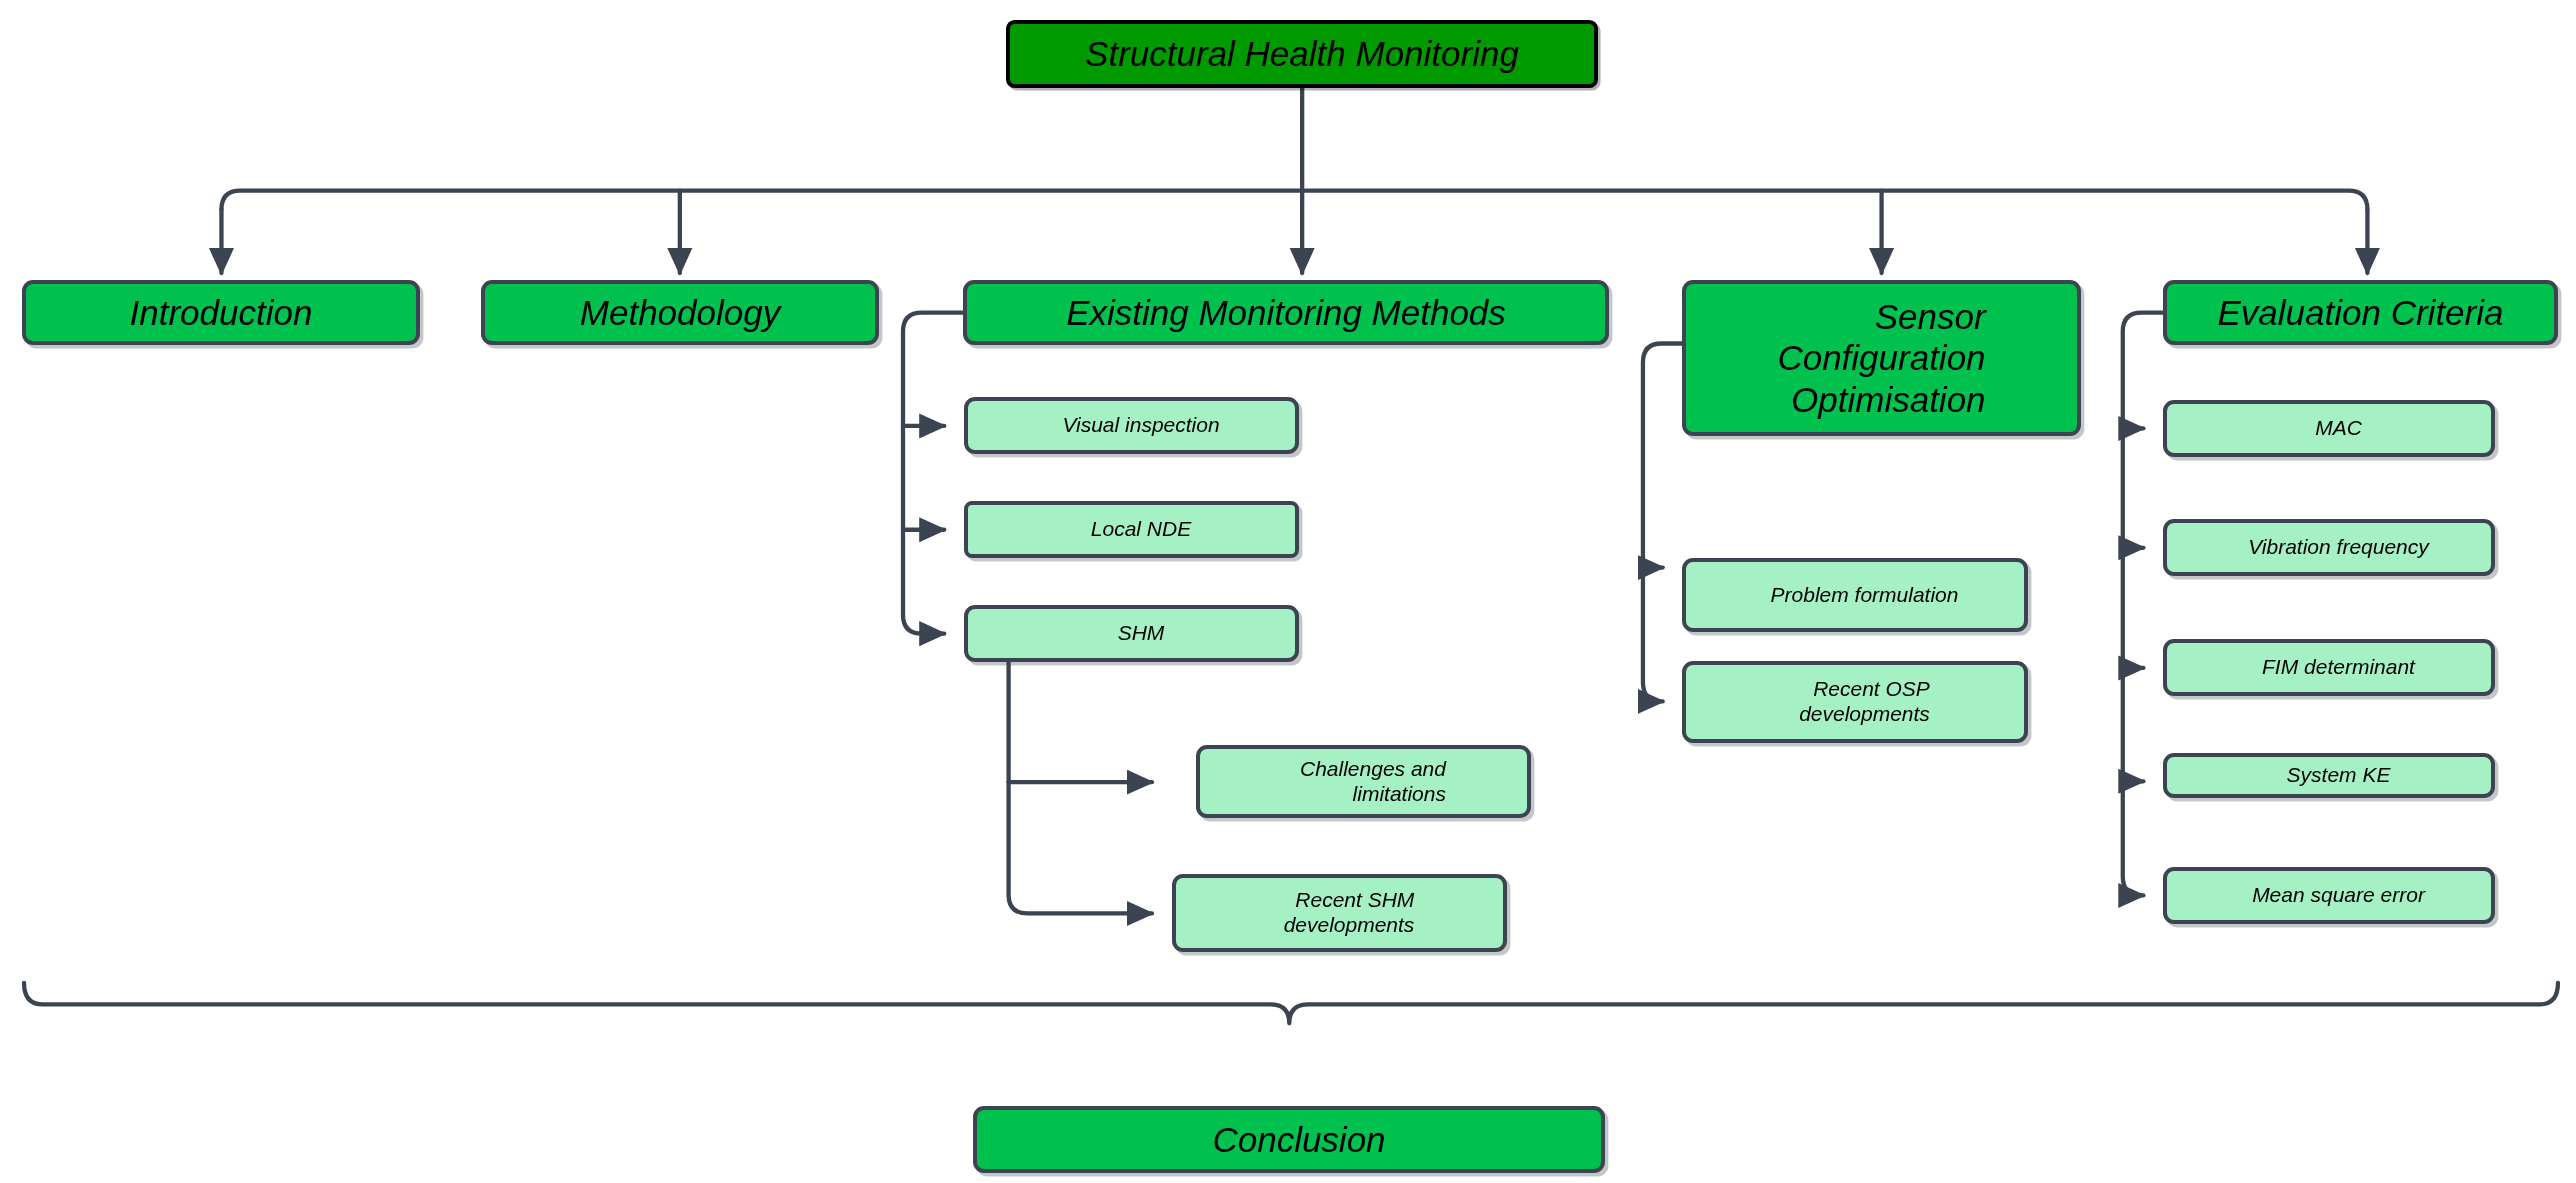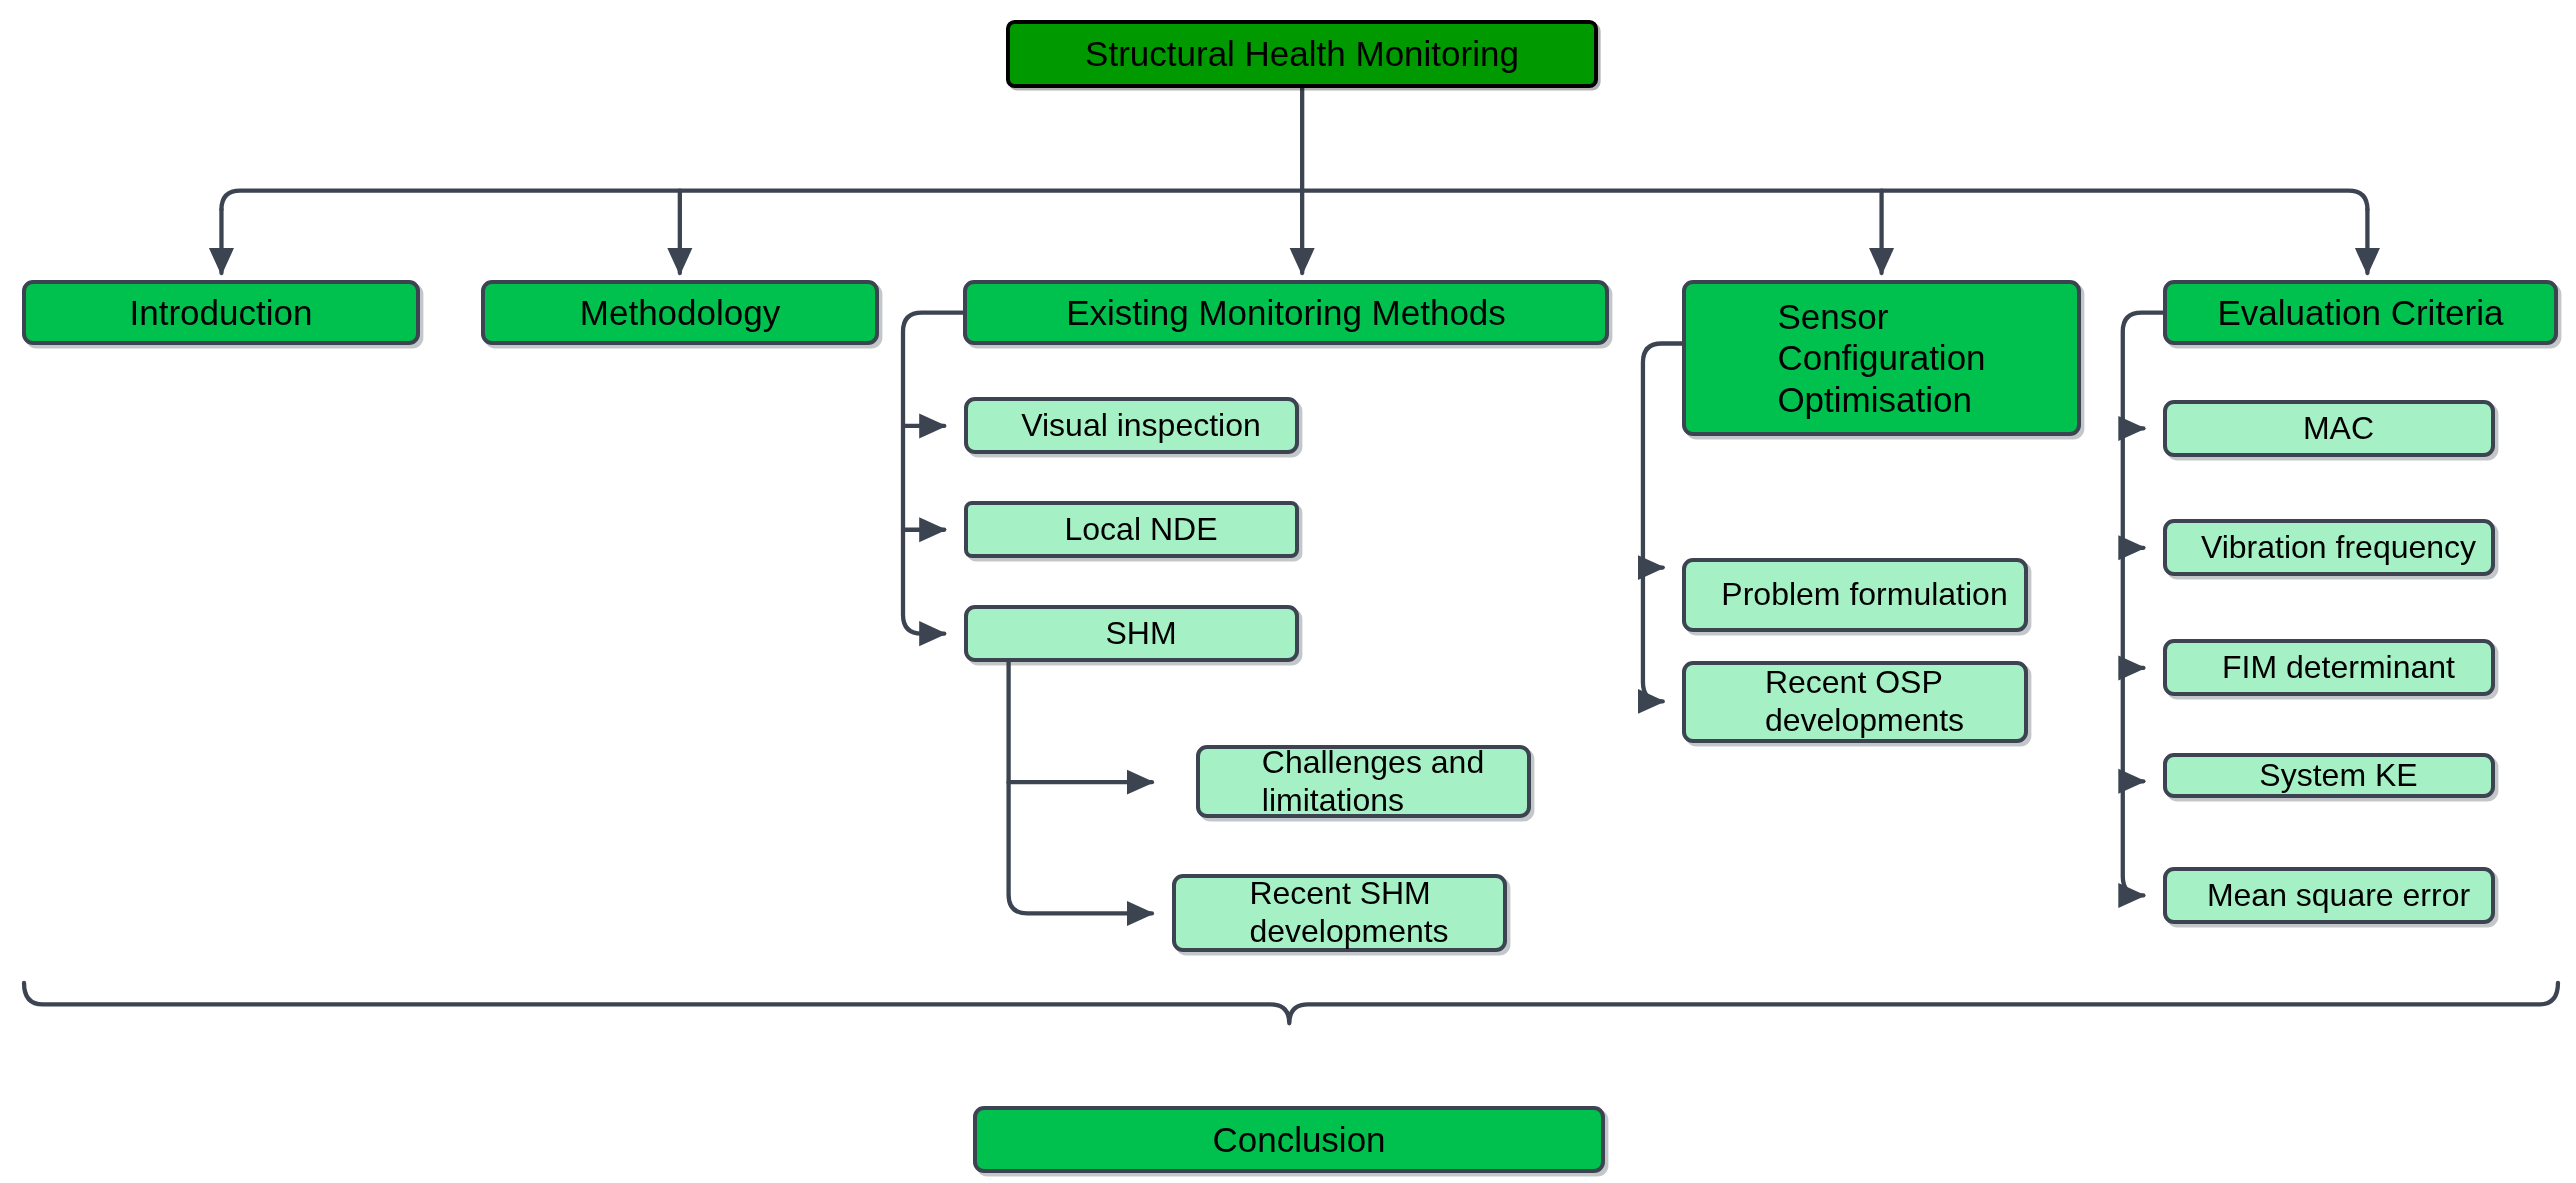--- a/index.html
+++ b/index.html
@@ -21,45 +21,46 @@
     top: 0;
     width: 2576px;
     height: 1184px;
     pointer-events: none;
   }
   .node {
     position: absolute;
     display: flex;
     align-items: center;
     justify-content: center;
-    text-align: left;
+    text-align: right;
     box-sizing: border-box;
     color: #000000;
     line-height: 1.18;
     white-space: pre-line;
+    font-style: italic;
   }
   .node.root {
     background: #009900;
     border: 4.3px solid #000000;
     border-radius: 8.6px;
     font-size: 35px;
     box-shadow: 2.6px 2.6px 0 rgba(0,0,0,0.30);
   }
   .node.level2 {
     background: #00C04E;
     border: 4.3px solid #3B4450;
     border-radius: 11px;
     font-size: 35px;
     box-shadow: 3.4px 3.4px 0 rgba(59,68,80,0.30);
   }
   .node.leaf {
     background: #A5F0C4;
     border: 4.3px solid #3B4450;
     border-radius: 11px;
-    font-size: 32px;
+    font-size: 21px;
     box-shadow: 3.4px 3.4px 0 rgba(59,68,80,0.30);
     padding-left: 19px;
   }
   .node.conclusion {
     background: #00C04E;
     border: 4.3px solid #3B4450;
     border-radius: 11px;
     font-size: 35px;
     box-shadow: 3.4px 3.4px 0 rgba(59,68,80,0.30);
     padding-left: 20px;

